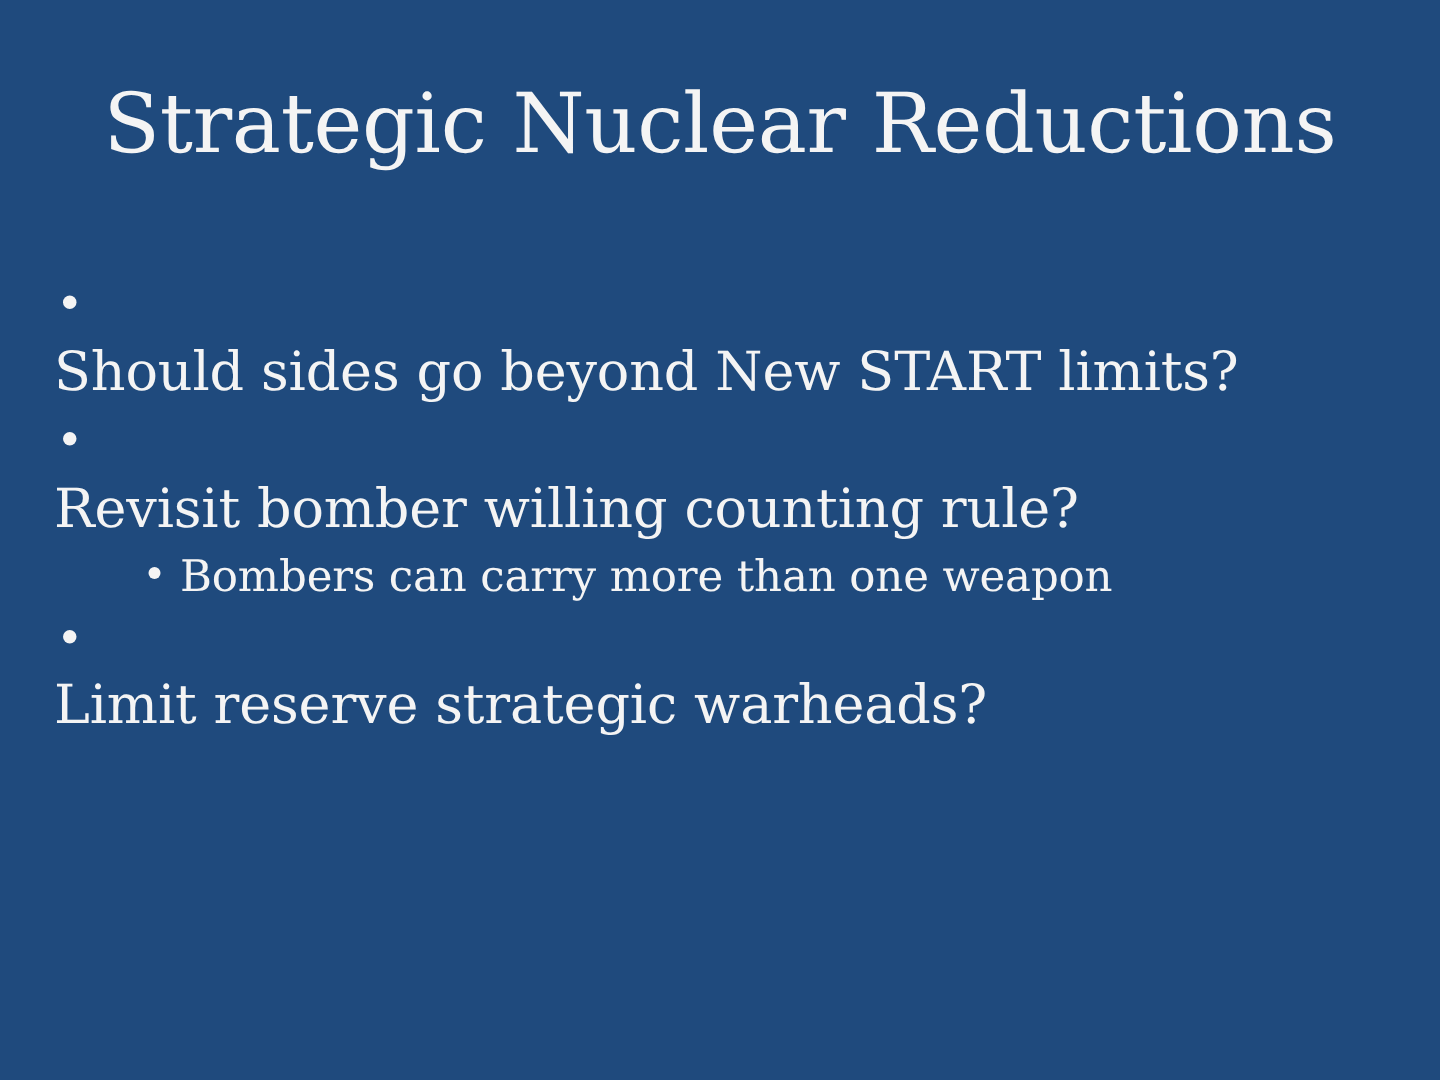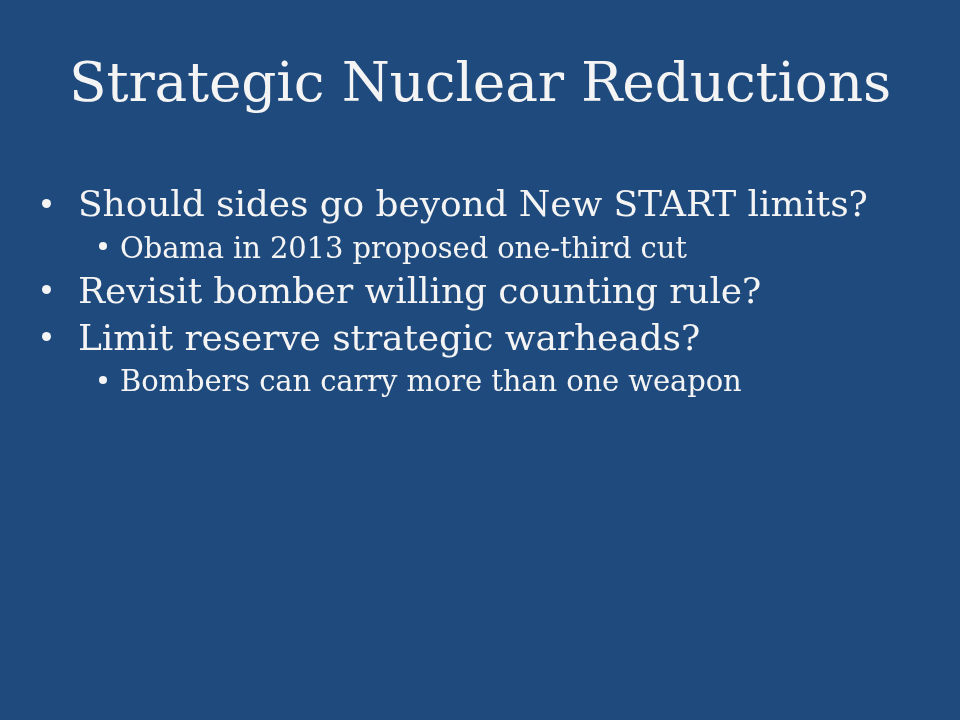--- a/index.html
+++ b/index.html
@@ -51,20 +51,21 @@
 
   .bullet-row {
     display: flex;
     align-items: flex-start;
     color: #f4f4f4;
   }
 
   
   .lvl1 {
     margin-bottom: 2px;
+    flex-direction: column;
   }
   .lvl1 .marker {
     flex: 0 0 auto;
     width: 42px;
     font-size: 36px;
     line-height: 1.24;
     text-align: left;
     padding-left: 6px;
     box-sizing: border-box;
   }
@@ -120,35 +121,31 @@
 
   <div class="slide-title">Strategic Nuclear Reductions</div>
 
   <div class="body-block">
 
     <div class="bullet-row lvl1">
       <span class="marker"><span class="dot"></span></span>
       <span class="btext">Should sides go beyond New START limits?</span>
     </div>
 
-    <div class="bullet-row lvl2">
-      <span class="marker"><span class="dot"></span></span>
-      <span class="btext">Obama in 2013 proposed one-third cut</span>
-    </div>
 
     <div class="bullet-row lvl1">
       <span class="marker"><span class="dot"></span></span>
       <span class="btext">Revisit bomber willing counting rule?</span>
+    </div>
+
+    <div class="bullet-row lvl2">
+      <span class="marker"><span class="dot"></span></span>
+      <span class="btext">Bombers can carry more than one weapon</span>
     </div>
 
     <div class="bullet-row lvl1">
       <span class="marker"><span class="dot"></span></span>
       <span class="btext">Limit reserve strategic warheads?</span>
     </div>
 
-    <div class="bullet-row lvl2">
-      <span class="marker"><span class="dot"></span></span>
-      <span class="btext">Bombers can carry more than one weapon</span>
-    </div>
-
 
   </div>
 </div>
 
 </body></html>

